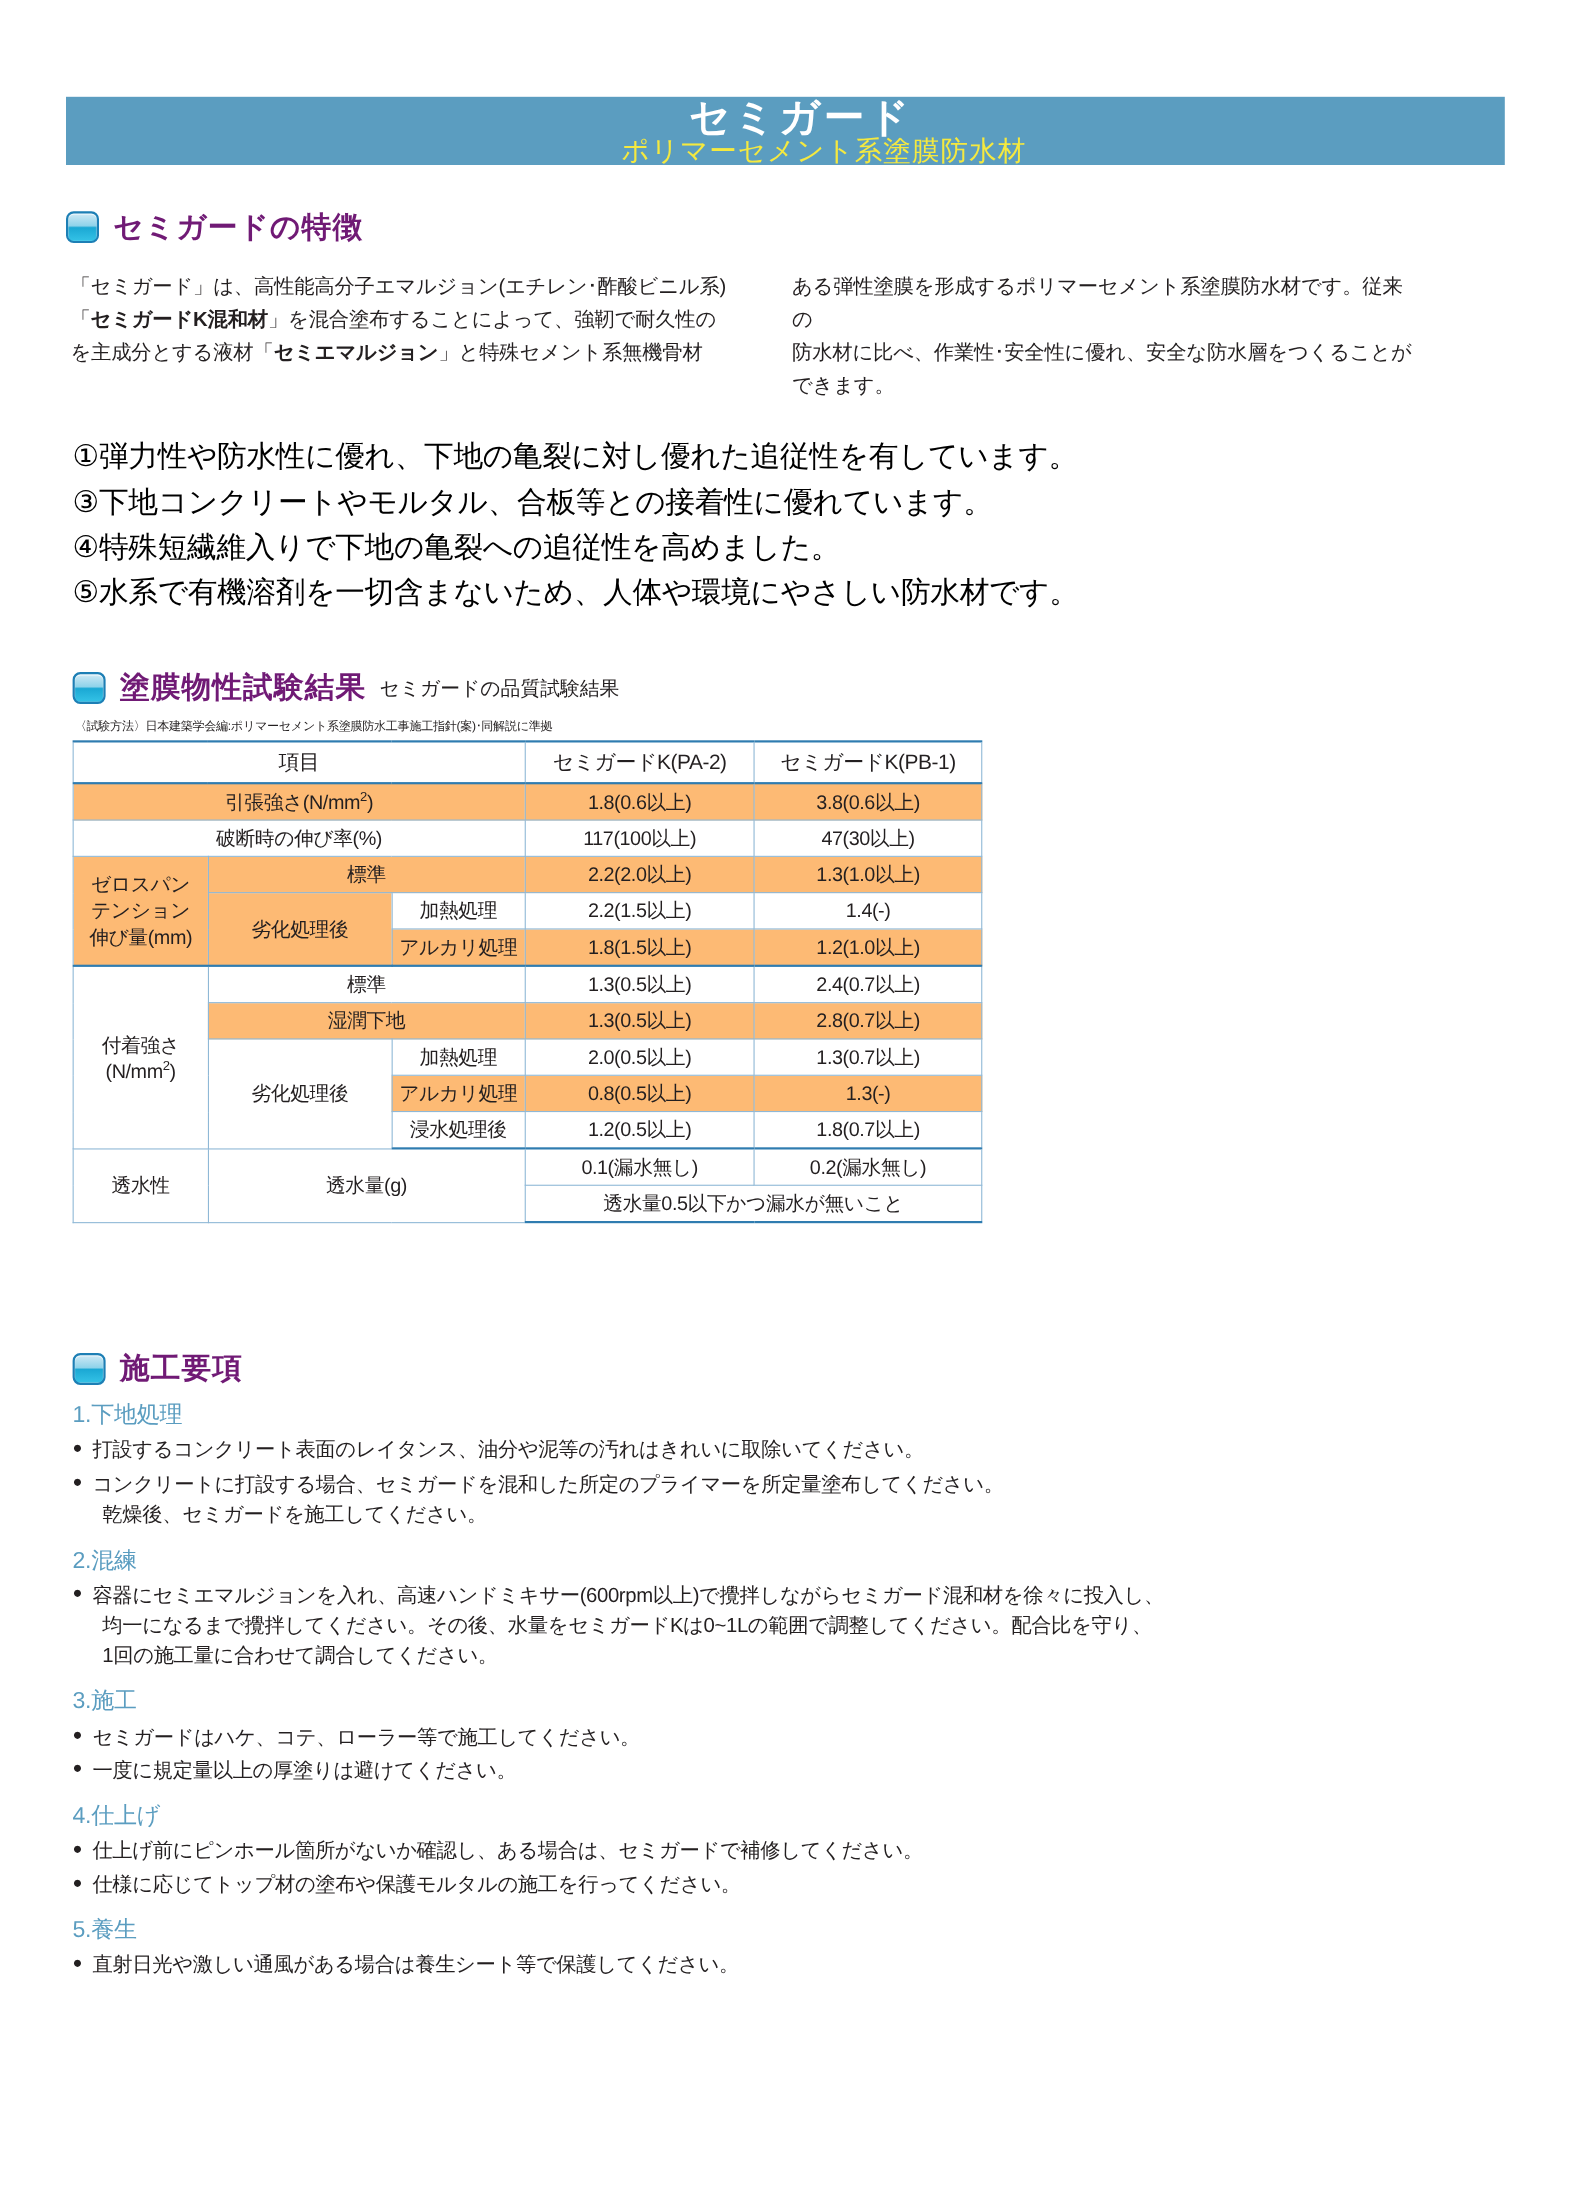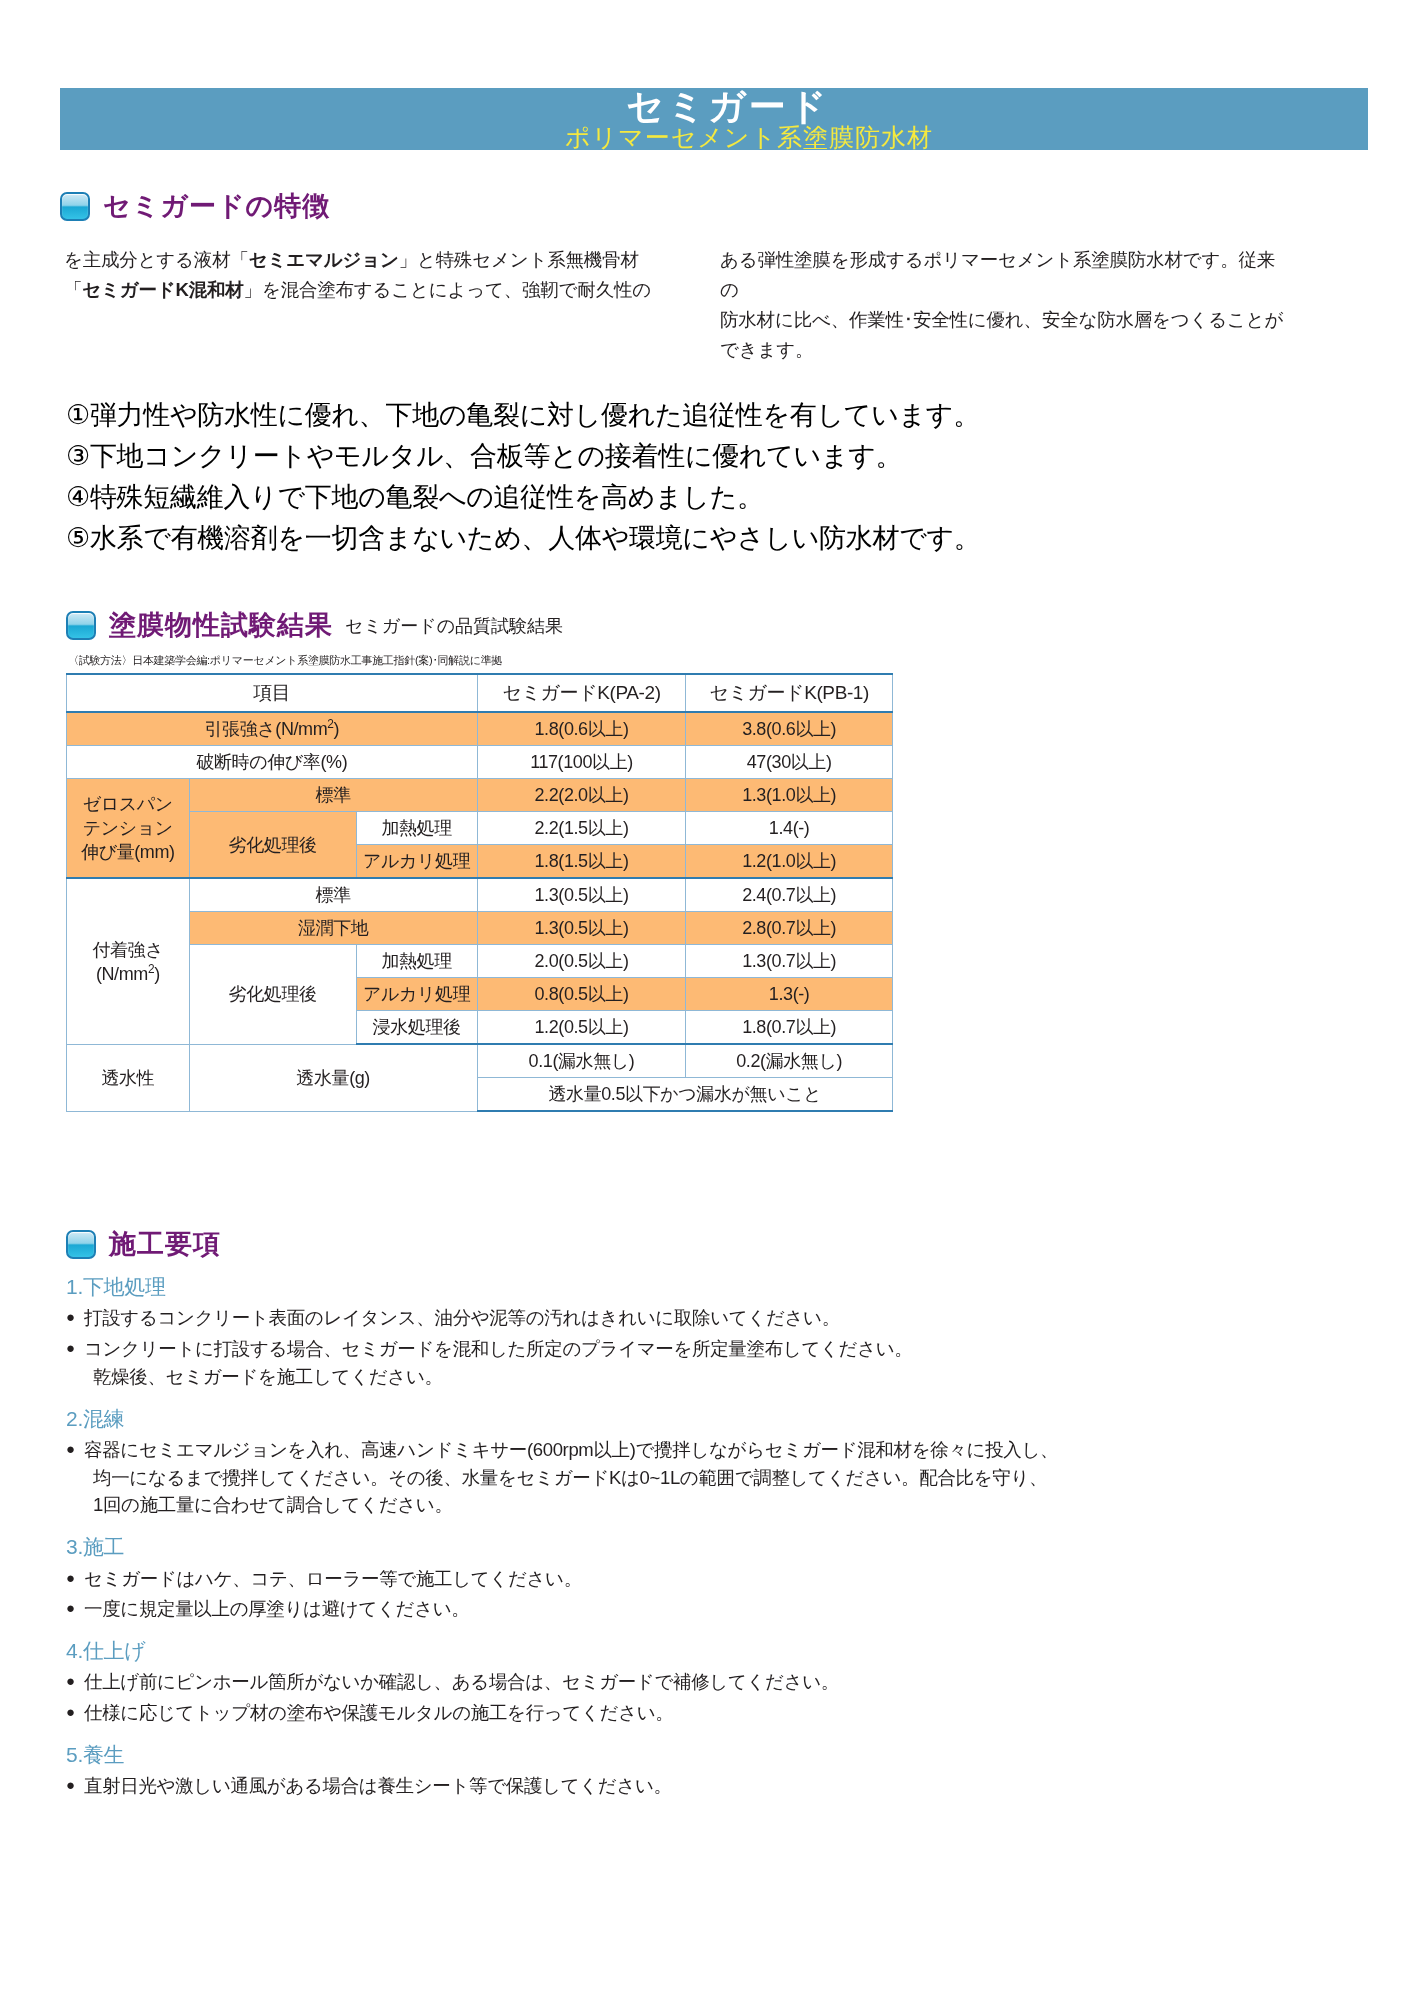--- a/index.html
+++ b/index.html
@@ -175,22 +175,23 @@
 <div class="page">
 
   <div style="margin-top:42px;">
     <div class="section-head">
       <span class="sec-icon"></span>
       <span class="sec-title">セミガードの特徴</span>
     </div>
 
     <div class="intro">
       <div class="intro-col left">
+        <div>「セミガード」は、高性能高分子エマルジョン(エチレン･酢酸ビニル系)</div>
+        <div><span>「</span><b>セミガードK混和材</b><span>」を混合塗布することによって、強靭で耐久性の</span></div>
         <div><span>を主成分とする液材「</span><b>セミエマルジョン</b><span>」と特殊セメント系無機骨材</span></div>
-        <div><span>「</span><b>セミガードK混和材</b><span>」を混合塗布することによって、強靭で耐久性の</span></div>
       </div>
       <div class="intro-col right">
         <div>ある弾性塗膜を形成するポリマーセメント系塗膜防水材です。従来の</div>
         <div>防水材に比べ、作業性･安全性に優れ、安全な防水層をつくることが</div>
         <div>できます。</div>
       </div>
     </div>
 
     <div class="features">
       <div class="feature-item">①弾力性や防水性に優れ、下地の亀裂に対し優れた追従性を有しています。</div>

